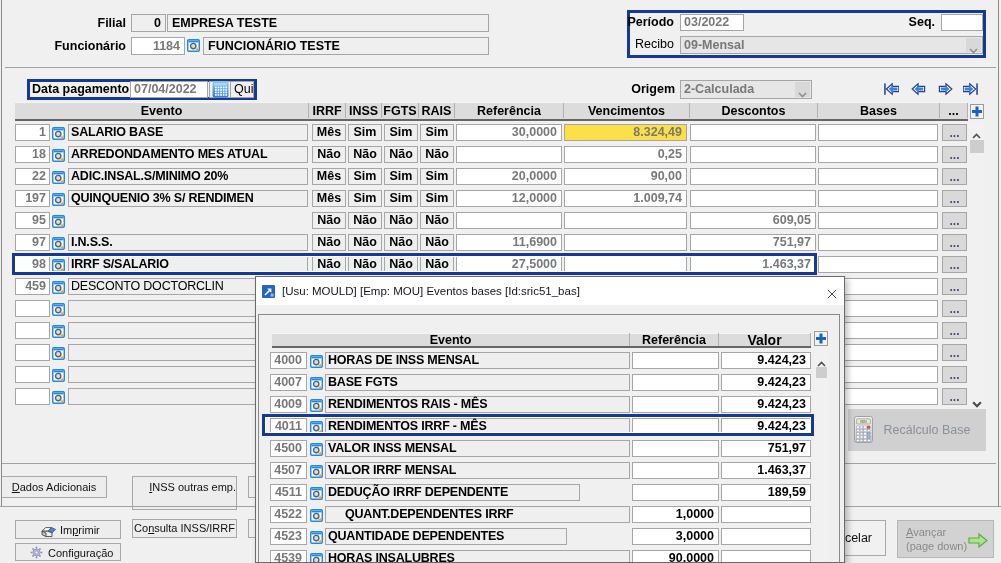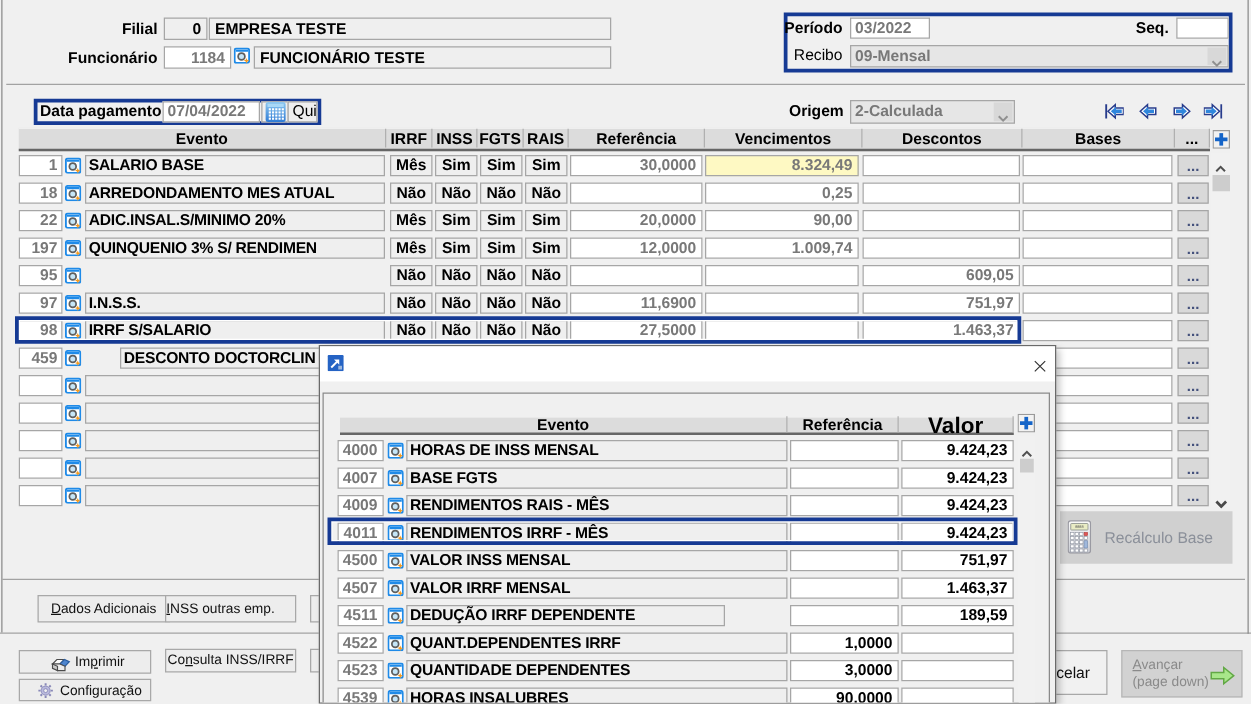--- a/index.html
+++ b/index.html
@@ -117,21 +117,21 @@
         <rect x="1.6" y="1.6" width="9.8" height="1.8" fill="#1e8ae8"></rect>
         <circle cx="6.2" cy="7.1" r="2.7" fill="#c6e6f8" stroke="#5f5f5f" stroke-width="1.4"></circle>
         <path d="M 10.2 8.3 L 10.9 9.9 L 12.5 10.5 L 10.9 11.1 L 10.3 12.7 L 9.6 11.1 L 8 10.4 L 9.6 9.8 Z" fill="#f59a1f"></path>
       </svg></div>
     <div style="position:absolute;height:17px;border:1px solid #a6a6a6;box-sizing:border-box;font-weight:bold;font-size:12.5px;line-height:15px;left:68px;top:124px;width:240px;background:#efefef;padding-left:2px;letter-spacing:-0.2px;">SALARIO BASE</div>
     <div style="position:absolute;height:17px;border:1px solid #a6a6a6;box-sizing:border-box;font-weight:bold;font-size:12.5px;line-height:15px;left:312px;top:124px;width:34px;background:#efefef;text-align:center;">Mês</div>
     <div style="position:absolute;height:17px;border:1px solid #a6a6a6;box-sizing:border-box;font-weight:bold;font-size:12.5px;line-height:15px;left:348px;top:124px;width:34px;background:#efefef;text-align:center;">Sim</div>
     <div style="position:absolute;height:17px;border:1px solid #a6a6a6;box-sizing:border-box;font-weight:bold;font-size:12.5px;line-height:15px;left:384px;top:124px;width:34px;background:#efefef;text-align:center;">Sim</div>
     <div style="position:absolute;height:17px;border:1px solid #a6a6a6;box-sizing:border-box;font-weight:bold;font-size:12.5px;line-height:15px;left:420px;top:124px;width:34px;background:#efefef;text-align:center;">Sim</div>
     <div style="position:absolute;height:17px;border:1px solid #a6a6a6;box-sizing:border-box;font-weight:bold;font-size:12.5px;line-height:15px;left:456px;top:124px;width:106px;background:#fff;text-align:right;padding-right:4px;color:#787878;">30,0000</div>
-    <div style="position:absolute;height:17px;border:1px solid #a6a6a6;box-sizing:border-box;font-weight:bold;font-size:12.5px;line-height:15px;left:564px;top:124px;width:123px;background:#fef9c3;text-align:right;padding-right:4px;color:#787878;">8.324,49</div>
+    <div style="position:absolute;height:17px;border:1px solid #a6a6a6;box-sizing:border-box;font-weight:bold;font-size:12.5px;line-height:15px;left:564px;top:124px;width:123px;background:#fde047;text-align:right;padding-right:4px;color:#787878;">8.324,49</div>
     <div style="position:absolute;height:17px;border:1px solid #a6a6a6;box-sizing:border-box;font-weight:bold;font-size:12.5px;line-height:15px;left:690px;top:124px;width:126px;background:#fff;text-align:right;padding-right:4px;color:#787878;"></div>
     <div style="position:absolute;height:17px;border:1px solid #a6a6a6;box-sizing:border-box;font-weight:bold;font-size:12.5px;line-height:15px;left:818px;top:124px;width:120px;background:#fff;"></div>
     <div style="position:absolute;height:17px;border:1px solid #a6a6a6;box-sizing:border-box;font-weight:bold;font-size:12.5px;line-height:15px;left:942px;top:124px;width:25px;background:#d9d9d9;text-align:center;color:#44517c;font-size:12px;line-height:16px;">...</div>
     <div style="position:absolute;height:17px;border:1px solid #a6a6a6;box-sizing:border-box;font-weight:bold;font-size:12.5px;line-height:15px;left:15px;top:146px;width:35px;background:#fff;text-align:right;padding-right:3px;color:#787878;">18</div>
     <div style="position:absolute;left:52px;top:148px;width:13px;height:13px;"><svg width="13" height="13" viewBox="0 0 13 13">
         <rect x="0.7" y="0.7" width="11.6" height="11.6" rx="1.6" fill="#ffffff" stroke="#1e8ae8" stroke-width="1.5"></rect>
         <rect x="1.6" y="1.6" width="9.8" height="1.8" fill="#1e8ae8"></rect>
         <circle cx="6.2" cy="7.1" r="2.7" fill="#c6e6f8" stroke="#5f5f5f" stroke-width="1.4"></circle>
         <path d="M 10.2 8.3 L 10.9 9.9 L 12.5 10.5 L 10.9 11.1 L 10.3 12.7 L 9.6 11.1 L 8 10.4 L 9.6 9.8 Z" fill="#f59a1f"></path>
       </svg></div>
@@ -229,21 +229,21 @@
     <div style="position:absolute;height:17px;border:1px solid #a6a6a6;box-sizing:border-box;font-weight:bold;font-size:12.5px;line-height:15px;left:690px;top:256px;width:126px;background:#fff;text-align:right;padding-right:4px;color:#787878;">1.463,37</div>
     <div style="position:absolute;height:17px;border:1px solid #a6a6a6;box-sizing:border-box;font-weight:bold;font-size:12.5px;line-height:15px;left:818px;top:256px;width:120px;background:#fff;"></div>
     <div style="position:absolute;height:17px;border:1px solid #a6a6a6;box-sizing:border-box;font-weight:bold;font-size:12.5px;line-height:15px;left:942px;top:256px;width:25px;background:#d9d9d9;text-align:center;color:#44517c;font-size:12px;line-height:16px;">...</div>
     <div style="position:absolute;height:17px;border:1px solid #a6a6a6;box-sizing:border-box;font-weight:bold;font-size:12.5px;line-height:15px;left:15px;top:278px;width:35px;background:#fff;text-align:right;padding-right:3px;color:#787878;">459</div>
     <div style="position:absolute;left:52px;top:280px;width:13px;height:13px;"><svg width="13" height="13" viewBox="0 0 13 13">
         <rect x="0.7" y="0.7" width="11.6" height="11.6" rx="1.6" fill="#ffffff" stroke="#1e8ae8" stroke-width="1.5"></rect>
         <rect x="1.6" y="1.6" width="9.8" height="1.8" fill="#1e8ae8"></rect>
         <circle cx="6.2" cy="7.1" r="2.7" fill="#c6e6f8" stroke="#5f5f5f" stroke-width="1.4"></circle>
         <path d="M 10.2 8.3 L 10.9 9.9 L 12.5 10.5 L 10.9 11.1 L 10.3 12.7 L 9.6 11.1 L 8 10.4 L 9.6 9.8 Z" fill="#f59a1f"></path>
       </svg></div>
-    <div style="position:absolute;height:17px;border:1px solid #a6a6a6;box-sizing:border-box;font-weight:bold;font-size:12.5px;line-height:15px;left:68px;top:278px;width:240px;background:#efefef;padding-left:2px;letter-spacing:-0.2px;margin-left:28px;">DESCONTO DOCTORCLIN</div>
+    <div style="position:absolute;height:17px;border:1px solid #a6a6a6;box-sizing:border-box;font-weight:normal;font-size:12.5px;line-height:15px;left:68px;top:278px;width:240px;background:#efefef;padding-left:2px;letter-spacing:-0.2px;">DESCONTO DOCTORCLIN</div>
     <div style="position:absolute;height:17px;border:1px solid #a6a6a6;box-sizing:border-box;font-weight:bold;font-size:12.5px;line-height:15px;left:312px;top:278px;width:34px;background:#efefef;text-align:center;">Não</div>
     <div style="position:absolute;height:17px;border:1px solid #a6a6a6;box-sizing:border-box;font-weight:bold;font-size:12.5px;line-height:15px;left:348px;top:278px;width:34px;background:#efefef;text-align:center;">Não</div>
     <div style="position:absolute;height:17px;border:1px solid #a6a6a6;box-sizing:border-box;font-weight:bold;font-size:12.5px;line-height:15px;left:384px;top:278px;width:34px;background:#efefef;text-align:center;">Não</div>
     <div style="position:absolute;height:17px;border:1px solid #a6a6a6;box-sizing:border-box;font-weight:bold;font-size:12.5px;line-height:15px;left:420px;top:278px;width:34px;background:#efefef;text-align:center;">Não</div>
     <div style="position:absolute;height:17px;border:1px solid #a6a6a6;box-sizing:border-box;font-weight:bold;font-size:12.5px;line-height:15px;left:456px;top:278px;width:106px;background:#fff;text-align:right;padding-right:4px;color:#787878;"></div>
     <div style="position:absolute;height:17px;border:1px solid #a6a6a6;box-sizing:border-box;font-weight:bold;font-size:12.5px;line-height:15px;left:564px;top:278px;width:123px;background:#fff;text-align:right;padding-right:4px;color:#787878;"></div>
     <div style="position:absolute;height:17px;border:1px solid #a6a6a6;box-sizing:border-box;font-weight:bold;font-size:12.5px;line-height:15px;left:690px;top:278px;width:126px;background:#fff;text-align:right;padding-right:4px;color:#787878;"></div>
     <div style="position:absolute;height:17px;border:1px solid #a6a6a6;box-sizing:border-box;font-weight:bold;font-size:12.5px;line-height:15px;left:818px;top:278px;width:120px;background:#fff;"></div>
     <div style="position:absolute;height:17px;border:1px solid #a6a6a6;box-sizing:border-box;font-weight:bold;font-size:12.5px;line-height:15px;left:942px;top:278px;width:25px;background:#d9d9d9;text-align:center;color:#44517c;font-size:12px;line-height:16px;">...</div>
     <div style="position:absolute;height:17px;border:1px solid #a6a6a6;box-sizing:border-box;font-weight:bold;font-size:12.5px;line-height:15px;left:15px;top:300px;width:35px;background:#fff;text-align:right;padding-right:3px;color:#787878;"></div>
@@ -368,22 +368,22 @@
             <rect x="13.3" y="19.9" width="2.7" height="2.4"></rect>
             <rect x="2.5" y="23.2" width="2.7" height="2.4"></rect>
             <rect x="6.1" y="23.2" width="2.7" height="2.4"></rect>
             <rect x="9.7" y="23.2" width="2.7" height="2.4"></rect>
             <rect x="13.3" y="23.2" width="2.7" height="2.4"></rect>
           </g>
           <rect x="13.3" y="10" width="2.7" height="2.4" fill="#e05555" stroke="#b23a3a" stroke-width="0.5"></rect>
           <rect x="13.3" y="16.6" width="2.7" height="5.7" fill="#9fb8dc" stroke="#7a93b8" stroke-width="0.5"></rect>
         </svg><rect x="3" y="8.0" width="2.2" height="1.9"><rect x="6" y="8.0" width="2.2" height="1.9"><rect x="9" y="8.0" width="2.2" height="1.9"><rect x="12" y="8.0" width="2.2" height="1.9"><rect x="3" y="10.7" width="2.2" height="1.9"><rect x="6" y="10.7" width="2.2" height="1.9"><rect x="9" y="10.7" width="2.2" height="1.9"><rect x="12" y="10.7" width="2.2" height="1.9"><rect x="3" y="13.4" width="2.2" height="1.9"><rect x="6" y="13.4" width="2.2" height="1.9"><rect x="9" y="13.4" width="2.2" height="1.9"><rect x="12" y="13.4" width="2.2" height="1.9"><rect x="3" y="16.1" width="2.2" height="1.9"><rect x="6" y="16.1" width="2.2" height="1.9"><rect x="9" y="16.1" width="2.2" height="1.9"><rect x="12" y="16.1" width="2.2" height="1.9"><circle cx="13.2" cy="9" r="0.9" fill="#d04040" stroke="none"></circle></rect></rect></rect></rect></rect></rect></rect></rect></rect></rect></rect></rect></rect></rect></rect></rect></div><span style="margin-left:20px;">Recálculo Base</span></div>
     <div style="position:absolute;left:2px;top:463px;width:994px;height:1px;background:#a2a2a2;"></div>
-    <div style="position:absolute;height:22px;background:#ededed;border:1px solid #a8a8a8;box-sizing:border-box;font-size:11px;text-align:center;color:#111;white-space:nowrap;overflow:hidden;left:30px;top:476px;width:106px;line-height:20px;"><u>D</u>ados Adicionais</div>
-    <div style="position:absolute;height:22px;background:#ededed;border:1px solid #a8a8a8;box-sizing:border-box;font-size:11px;text-align:left;color:#111;white-space:nowrap;overflow:hidden;left:132px;top:476px;width:105px;line-height:20px;"><u>I</u>NSS outras emp.</div>
+    <div style="position:absolute;height:22px;background:#ededed;border:1px solid #a8a8a8;box-sizing:border-box;font-size:11px;text-align:center;color:#111;white-space:nowrap;overflow:hidden;left:1px;top:476px;width:106px;line-height:20px;"><u>D</u>ados Adicionais</div>
+    <div style="position:absolute;height:34px;background:#ededed;border:1px solid #a8a8a8;box-sizing:border-box;font-size:11px;text-align:right;color:#111;white-space:nowrap;overflow:hidden;left:132px;top:476px;width:105px;line-height:20px;"><u>I</u>NSS outras emp.</div>
     <div style="position:absolute;height:22px;background:#ededed;border:1px solid #a8a8a8;box-sizing:border-box;font-size:11px;text-align:center;color:#111;white-space:nowrap;overflow:hidden;left:248px;top:476px;width:100px;line-height:20px;">Afastamento</div>
     <div style="position:absolute;left:0px;top:506px;width:1001px;height:1px;background:#a2a2a2;"></div>
     <div style="position:absolute;height:22px;background:#ededed;border:1px solid #a8a8a8;box-sizing:border-box;font-size:11px;text-align:center;color:#111;white-space:nowrap;overflow:hidden;left:15px;top:520px;width:106px;height:19px;">
       <div style="position:absolute;left:24px;top:2px;width:17px;height:14px;"><svg width="18" height="16" viewBox="0 0 18 16">
 <path d="M 2 8.2 L 8 8.2 L 11.5 4.6 L 5.5 4.6 Z" fill="#fafafa" stroke="#4a4a4a" stroke-width="0.9"></path>
 <path d="M 8 8.2 L 11.5 4.6 L 15.5 6.4 L 12 10 Z" fill="#4f86cf" stroke="#2a5da0" stroke-width="0.9"></path>
 <path d="M 2 8.2 L 8 8.2 L 12 10 L 12 13.5 L 6 13.5 Z" fill="#ededed" stroke="#4a4a4a" stroke-width="0.9"></path>
 <path d="M 2 8.2 L 6 10 L 6 13.5 L 2 11.7 Z" fill="#c9c9c9" stroke="#4a4a4a" stroke-width="0.9"></path>
 </svg></div>
       <div style="position:absolute;left:44px;top:2px;width:60px;height:15px;text-align:left;line-height:15px;">Im<u>p</u>rimir</div>
@@ -419,28 +419,29 @@
     <div style="position:absolute;left:1px;top:0px;width:1px;height:506px;background:#8a8a8a;"></div>
     <div style="position:absolute;left:998px;top:0px;width:1px;height:507px;background:#8a8a8a;"></div>
     <div style="position:absolute;left:255px;top:276px;width:590px;height:287px;background:#f0f0f0;border:1px solid #6a6a6a;box-sizing:border-box;z-index:10;box-shadow:3px 3px 6px rgba(0,0,0,0.25);overflow:hidden;">
       <div style="position:absolute;left:0;top:0;width:100%;height:27px;background:#ffffff;border-bottom:1px solid #ffffff;"></div>
       <div style="position:absolute;left:6px;top:7px;width:13px;height:13px;"><svg width="13" height="13" viewBox="0 0 13 13">
           <rect width="13" height="13" rx="1" fill="#2563c4"></rect>
           <path d="M 3 10 L 8.5 4.5" stroke="#ffffff" stroke-width="1.6"></path>
           <path d="M 5.2 3.6 L 9.4 3.6 L 9.4 7.8 Z" fill="#ffffff"></path>
           <rect x="8.6" y="8.6" width="3" height="3" fill="#9db8dc"></rect>
         </svg></div>
+      <div style="position:absolute;left:26px;top:7px;width:520px;height:15px;font-size:11.5px;color:#15151f;line-height:15px;">[Usu: MOULD] [Emp: MOU] Eventos bases [Id:sric51_bas]</div>
       <div style="position:absolute;left:571px;top:8px;width:10px;height:10px;"><svg width="10" height="10" viewBox="0 0 12 12">
           <path d="M 1 1 L 11 11 M 11 1 L 1 11" stroke="#303030" stroke-width="1.1"></path>
         </svg></div>
       <div style="position:absolute;left:2px;top:37px;width:582px;height:250px;border:1px solid #8a8a8a;background:#f0f0f0;box-sizing:border-box;"></div>
       <div style="position:absolute;left:16px;top:56px;width:539px;height:15px;background:#dcdcdc;border-top:1px solid #f5f5f5;border-bottom:2px solid #666;box-sizing:border-box;"></div>
       <div style="position:absolute;left:16px;top:56px;width:358px;height:13px;text-align:center;font-weight:bold;font-size:12.5px;line-height:14px;border-right:1px solid #b0b0b0;box-sizing:border-box;">Evento</div>
       <div style="position:absolute;left:374px;top:56px;width:89px;height:13px;text-align:center;font-weight:bold;font-size:12.5px;line-height:14px;border-right:1px solid #b0b0b0;box-sizing:border-box;">Referência</div>
-      <div style="position:absolute;left:463px;top:56px;width:92px;height:13px;text-align:center;font-weight:bold;font-size:18px;line-height:14px;border-right:1px solid #b0b0b0;box-sizing:border-box;">Valor</div>
+      <div style="position:absolute;left:463px;top:56px;width:92px;height:13px;text-align:center;font-weight:bold;font-size:14px;line-height:14px;border-right:1px solid #b0b0b0;box-sizing:border-box;">Valor</div>
       <div style="position:absolute;left:558px;top:54px;width:14px;height:15px;"><svg width="14" height="15" viewBox="0 0 14 15">
           <rect x="0.5" y="0.5" width="13" height="14" fill="#f2f2f2" stroke="#9a9a9a"></rect>
           <rect x="5.5" y="2.5" width="3" height="10" fill="#1464c8"></rect>
           <rect x="2" y="6" width="10" height="3" fill="#1464c8"></rect>
         </svg></div>
       <div style="position:absolute;height:17px;border:1px solid #a6a6a6;box-sizing:border-box;font-weight:bold;font-size:12.5px;line-height:15px;left:14px;top:75px;width:37px;background:#fff;text-align:right;padding-right:4px;color:#787878;">4000</div>
       <div style="position:absolute;left:54px;top:77px;width:13px;height:13px;"><svg width="13" height="13" viewBox="0 0 13 13">
           <rect x="0.7" y="0.7" width="11.6" height="11.6" rx="1.6" fill="#ffffff" stroke="#1e8ae8" stroke-width="1.5"></rect>
           <rect x="1.6" y="1.6" width="9.8" height="1.8" fill="#1e8ae8"></rect>
           <circle cx="6.2" cy="7.1" r="2.7" fill="#c6e6f8" stroke="#5f5f5f" stroke-width="1.4"></circle>
@@ -509,31 +510,31 @@
       <div style="position:absolute;height:17px;border:1px solid #a6a6a6;box-sizing:border-box;font-weight:bold;font-size:12.5px;line-height:15px;left:69px;top:207px;width:255px;background:#efefef;padding-left:2px;letter-spacing:-0.2px;">DEDUÇÃO IRRF DEPENDENTE</div>
       <div style="position:absolute;height:17px;border:1px solid #a6a6a6;box-sizing:border-box;font-weight:bold;font-size:12.5px;line-height:15px;left:376px;top:207px;width:87px;background:#fff;text-align:right;padding-right:4px;"></div>
       <div style="position:absolute;height:17px;border:1px solid #a6a6a6;box-sizing:border-box;font-weight:bold;font-size:12.5px;line-height:15px;left:465px;top:207px;width:90px;background:#fff;text-align:right;padding-right:4px;">189,59</div>
       <div style="position:absolute;height:17px;border:1px solid #a6a6a6;box-sizing:border-box;font-weight:bold;font-size:12.5px;line-height:15px;left:14px;top:229px;width:37px;background:#fff;text-align:right;padding-right:4px;color:#787878;">4522</div>
       <div style="position:absolute;left:54px;top:231px;width:13px;height:13px;"><svg width="13" height="13" viewBox="0 0 13 13">
           <rect x="0.7" y="0.7" width="11.6" height="11.6" rx="1.6" fill="#ffffff" stroke="#1e8ae8" stroke-width="1.5"></rect>
           <rect x="1.6" y="1.6" width="9.8" height="1.8" fill="#1e8ae8"></rect>
           <circle cx="6.2" cy="7.1" r="2.7" fill="#c6e6f8" stroke="#5f5f5f" stroke-width="1.4"></circle>
           <path d="M 10.2 8.3 L 10.9 9.9 L 12.5 10.5 L 10.9 11.1 L 10.3 12.7 L 9.6 11.1 L 8 10.4 L 9.6 9.8 Z" fill="#f59a1f"></path>
         </svg></div>
-      <div style="position:absolute;height:17px;border:1px solid #a6a6a6;box-sizing:border-box;font-weight:bold;font-size:12.5px;line-height:15px;left:69px;top:229px;width:305px;background:#efefef;padding-left:2px;letter-spacing:-0.2px;">QUANT.DEPENDENTES IRRF</div>
+      <div style="position:absolute;height:17px;border:1px solid #a6a6a6;box-sizing:border-box;font-weight:bold;font-size:12.5px;line-height:15px;left:69px;top:229px;width:305px;background:#efefef;padding-left:19px;letter-spacing:-0.2px;">QUANT.DEPENDENTES IRRF</div>
       <div style="position:absolute;height:17px;border:1px solid #a6a6a6;box-sizing:border-box;font-weight:bold;font-size:12.5px;line-height:15px;left:376px;top:229px;width:87px;background:#fff;text-align:right;padding-right:4px;">1,0000</div>
       <div style="position:absolute;height:17px;border:1px solid #a6a6a6;box-sizing:border-box;font-weight:bold;font-size:12.5px;line-height:15px;left:465px;top:229px;width:90px;background:#fff;text-align:right;padding-right:4px;"></div>
       <div style="position:absolute;height:17px;border:1px solid #a6a6a6;box-sizing:border-box;font-weight:bold;font-size:12.5px;line-height:15px;left:14px;top:251px;width:37px;background:#fff;text-align:right;padding-right:4px;color:#787878;">4523</div>
       <div style="position:absolute;left:54px;top:253px;width:13px;height:13px;"><svg width="13" height="13" viewBox="0 0 13 13">
           <rect x="0.7" y="0.7" width="11.6" height="11.6" rx="1.6" fill="#ffffff" stroke="#1e8ae8" stroke-width="1.5"></rect>
           <rect x="1.6" y="1.6" width="9.8" height="1.8" fill="#1e8ae8"></rect>
           <circle cx="6.2" cy="7.1" r="2.7" fill="#c6e6f8" stroke="#5f5f5f" stroke-width="1.4"></circle>
           <path d="M 10.2 8.3 L 10.9 9.9 L 12.5 10.5 L 10.9 11.1 L 10.3 12.7 L 9.6 11.1 L 8 10.4 L 9.6 9.8 Z" fill="#f59a1f"></path>
         </svg></div>
-      <div style="position:absolute;height:17px;border:1px solid #a6a6a6;box-sizing:border-box;font-weight:bold;font-size:12.5px;line-height:15px;left:69px;top:251px;width:305px;background:#efefef;padding-left:2px;letter-spacing:-0.2px;">QUANTIDADE DEPENDENTES</div>
+      <div style="position:absolute;height:17px;border:1px solid #a6a6a6;box-sizing:border-box;font-weight:bold;font-size:12.5px;line-height:15px;left:69px;top:251px;width:242px;background:#efefef;padding-left:2px;letter-spacing:-0.2px;">QUANTIDADE DEPENDENTES</div>
       <div style="position:absolute;height:17px;border:1px solid #a6a6a6;box-sizing:border-box;font-weight:bold;font-size:12.5px;line-height:15px;left:376px;top:251px;width:87px;background:#fff;text-align:right;padding-right:4px;">3,0000</div>
       <div style="position:absolute;height:17px;border:1px solid #a6a6a6;box-sizing:border-box;font-weight:bold;font-size:12.5px;line-height:15px;left:465px;top:251px;width:90px;background:#fff;text-align:right;padding-right:4px;"></div>
       <div style="position:absolute;height:17px;border:1px solid #a6a6a6;box-sizing:border-box;font-weight:bold;font-size:12.5px;line-height:15px;left:14px;top:273px;width:37px;background:#fff;text-align:right;padding-right:4px;color:#787878;">4539</div>
       <div style="position:absolute;left:54px;top:275px;width:13px;height:13px;"><svg width="13" height="13" viewBox="0 0 13 13">
           <rect x="0.7" y="0.7" width="11.6" height="11.6" rx="1.6" fill="#ffffff" stroke="#1e8ae8" stroke-width="1.5"></rect>
           <rect x="1.6" y="1.6" width="9.8" height="1.8" fill="#1e8ae8"></rect>
           <circle cx="6.2" cy="7.1" r="2.7" fill="#c6e6f8" stroke="#5f5f5f" stroke-width="1.4"></circle>
           <path d="M 10.2 8.3 L 10.9 9.9 L 12.5 10.5 L 10.9 11.1 L 10.3 12.7 L 9.6 11.1 L 8 10.4 L 9.6 9.8 Z" fill="#f59a1f"></path>
         </svg></div>
       <div style="position:absolute;height:17px;border:1px solid #a6a6a6;box-sizing:border-box;font-weight:bold;font-size:12.5px;line-height:15px;left:69px;top:273px;width:305px;background:#efefef;padding-left:2px;letter-spacing:-0.2px;">HORAS INSALUBRES</div>

